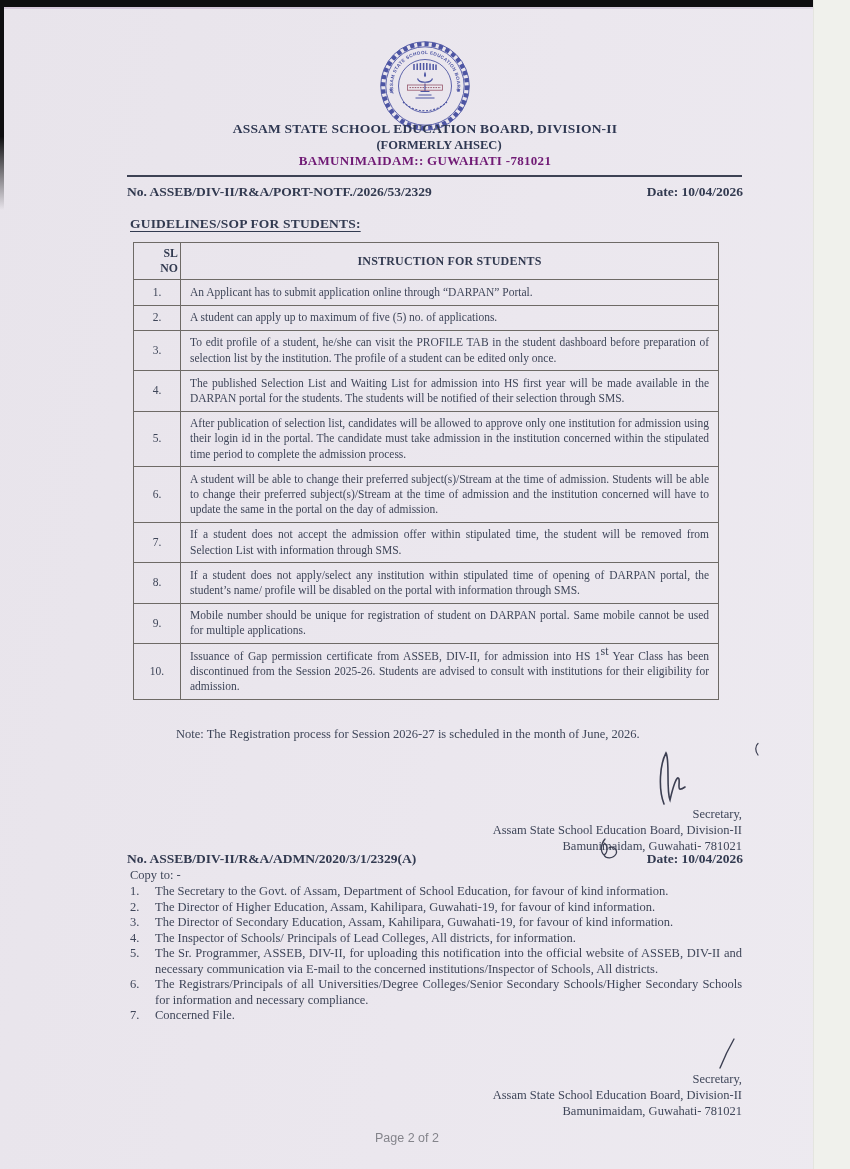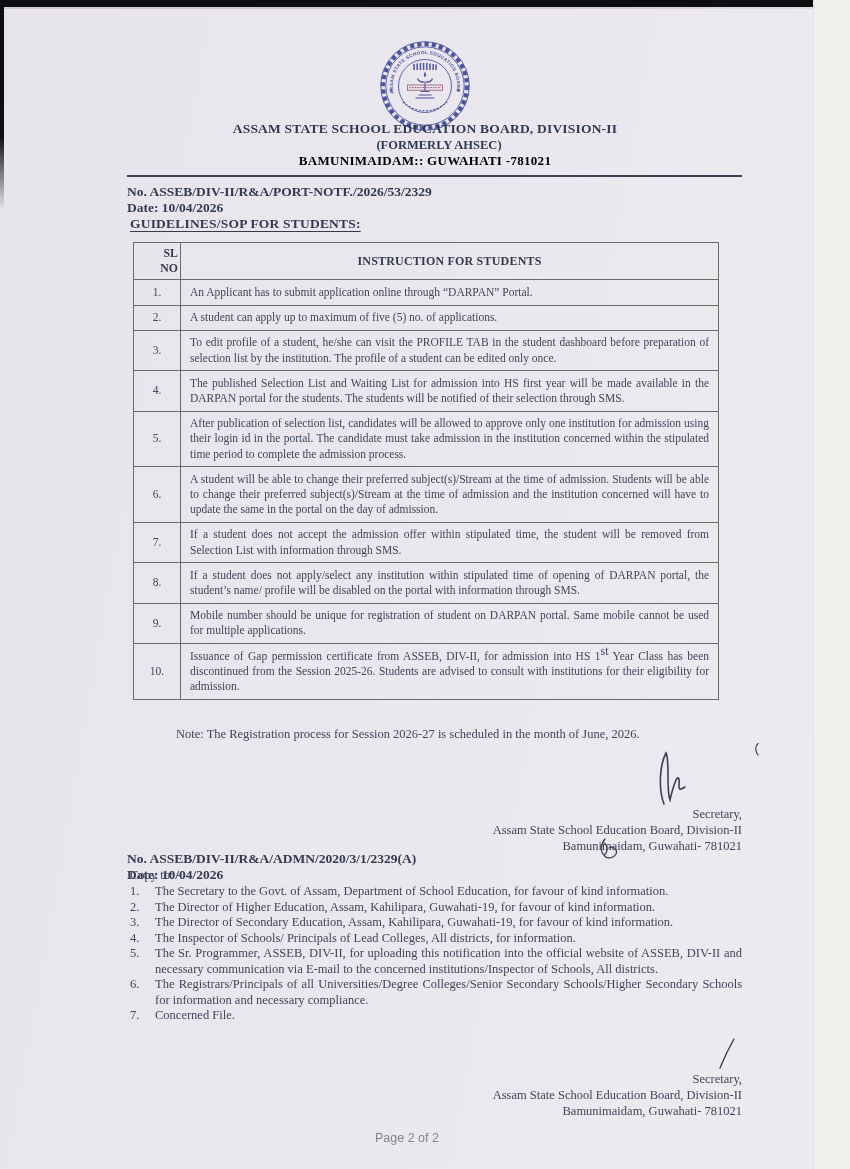--- a/index.html
+++ b/index.html
@@ -12,23 +12,23 @@
   }
   .scan-top-bar{position:absolute;top:0;left:0;width:850px;height:7px;background:#0e0e10;}
   .scan-top-tint{position:absolute;top:7px;left:0;width:850px;height:2px;background:linear-gradient(to right,#c9b4cf,#b4a5c2,#d8cfe0);opacity:.55;}
   .scan-left-edge{position:absolute;top:0;left:0;width:4px;height:210px;background:linear-gradient(to bottom,#0e0e10 65%,rgba(14,14,16,0));}
   .scan-right-strip{position:absolute;top:0;right:0;width:36px;height:1169px;background:#f0f1ec;border-left:1px solid rgba(90,90,80,0.08);}
   .abs{position:absolute;}
   .seal{left:378px;top:40px;}
   .org-block{top:121px;left:0;width:850px;text-align:center;line-height:16px;}
   .org-line1{font-size:13.5px;font-weight:bold;color:#2f3852;letter-spacing:.2px;}
   .org-line2{font-size:12.5px;font-weight:bold;color:#2f3852;padding-left:28px;}
-  .org-line3{font-size:13px;font-weight:bold;color:#000000;letter-spacing:.3px;}
+  .org-line3{font-size:13px;font-weight:bold;color:#701a75;letter-spacing:.3px;}
   .head-rule{top:175px;left:127px;width:615px;height:2px;background:#3d4254;}
-  .ref-row{left:127px;width:616px;display:flex;justify-content:space-between;font-size:13.5px;font-weight:bold;color:#323a50;flex-direction:column;}
+  .ref-row{left:127px;width:616px;display:flex;justify-content:space-between;font-size:13.5px;font-weight:bold;color:#323a50;}
   .ref-top{top:184px;}
   .ref-bottom{top:851px;}
   .g-title{top:216px;left:130px;font-size:13.5px;font-weight:bold;color:#323a50;letter-spacing:.2px;
     text-decoration:underline;text-underline-offset:3px;}
   table.instr{top:242px;left:133px;position:absolute;width:586px;border-collapse:collapse;
     font-size:11.5px;line-height:15.2px;color:#3f4659;}
   table.instr th,table.instr td{border:1px solid #6e6a66;vertical-align:middle;}
   th.sl-h{width:42px;text-align:right;font-size:11.8px;white-space:pre-line;padding:3px 2px;color:#323a50;}
   th.in-h{text-align:center;font-size:12px;letter-spacing:.2px;padding:3px 20px;color:#323a50;}
   td.sl{width:42px;text-align:center;padding:4px 2px;}

